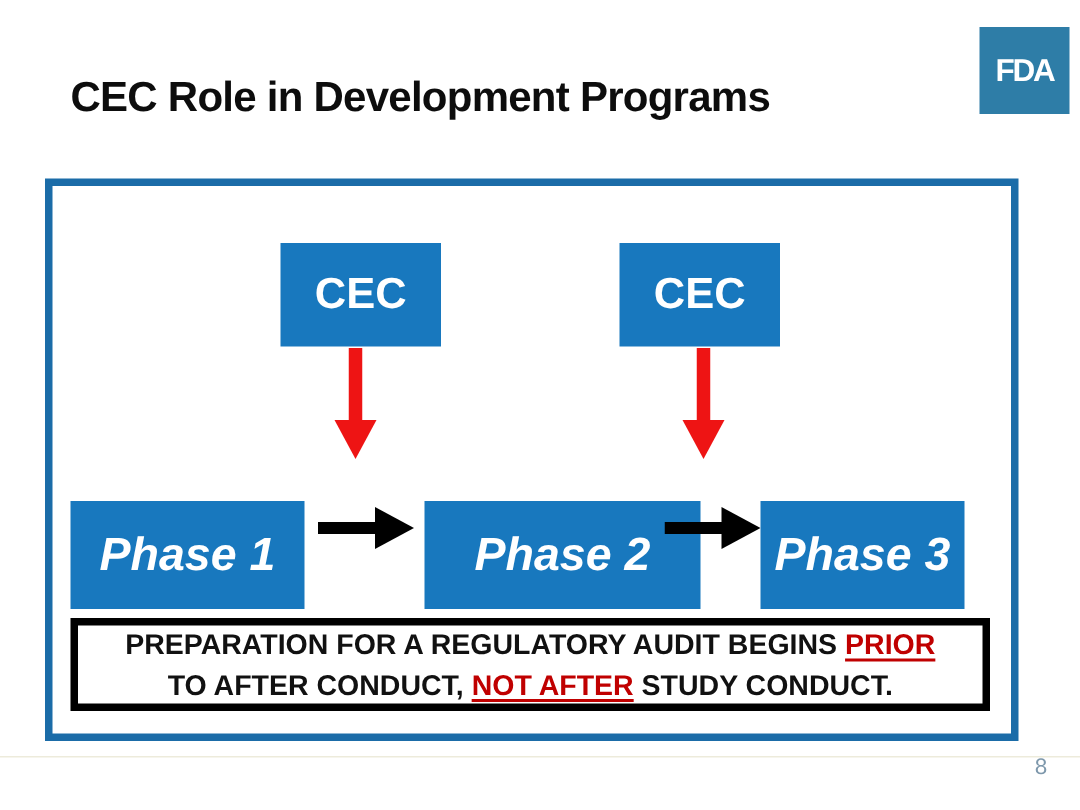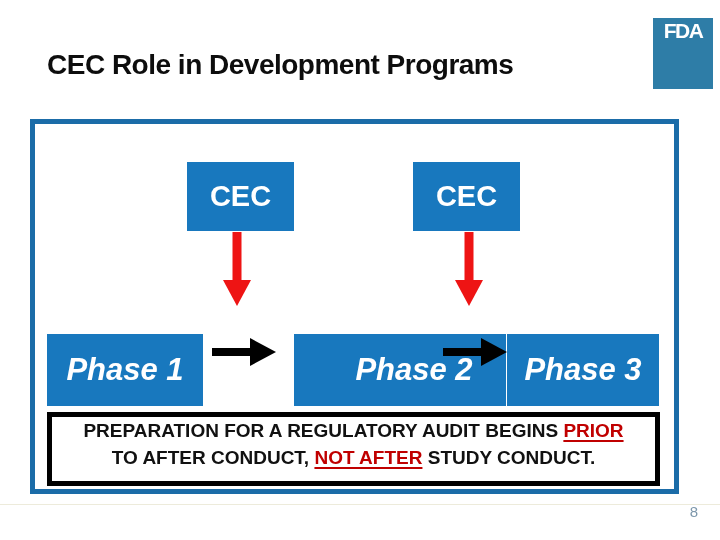--- a/index.html
+++ b/index.html
@@ -6,54 +6,54 @@
   .slide{
     position:relative;width:720px;height:540px;background:#ffffff;overflow:hidden;
     font-family:"Liberation Sans", sans-serif;
   }
   .title{
     position:absolute;left:47px;top:49px;width:600px;
     font-size:28px;font-weight:bold;letter-spacing:-0.5px;
     color:var(--title_black,#0d0d0d);white-space:nowrap;
   }
   .fda-logo{
-    position:absolute;left:653px;top:18px;width:60px;height:71px;
+    position:absolute;left:653px;top:18px;width:60px;height:58px;
     background:var(--logo_blue,#2E7DA7);
-    display:flex;justify-content:center;align-items:flex-start;
+    display:flex;justify-content:center;align-items:center;
   }
   .fda-logo span{
     color:#ffffff;font-weight:bold;font-size:21px;letter-spacing:-1.5px;
     margin-top:1px;
   }
   .frame{
     position:absolute;left:30px;top:119px;width:649px;height:375px;
     border:5px solid var(--frame_blue,#1B6CA8);box-sizing:border-box;background:#ffffff;
   }
   .bluebox{
     position:absolute;background:var(--box_blue,#1878BE);
     display:flex;align-items:center;justify-content:center;
     color:#ffffff;font-weight:bold;margin-top:19px;
   }
   .cec{width:107px;height:69px;top:143px;font-size:29px;}
   .cec1{left:187px;}
   .cec2{left:413px;}
   .phase{top:315px;height:72px;font-size:31px;font-style:italic;}
   .p1{left:47px;width:156px;}
-  .p2{left:294px;width:184px;padding-left:28px;}
-  .p3{left:507px;width:152px;}
+  .p2{left:283px;width:184px;}
+  .p3{left:507px;width:136px;}
   .red-arrow{position:absolute;top:231px;}
   .ra1{left:222px;}
   .ra2{left:454px;}
   .black-arrow{position:absolute;top:338px;}
   .ba1{left:212px;}
   .ba2{left:443px;}
   .callout{
-    position:absolute;left:47px;top:412px;width:613px;height:74px;
+    position:absolute;left:47px;top:412px;width:613px;height:62px;
     border:5px solid #000000;box-sizing:border-box;background:#ffffff;
-    display:flex;flex-direction:column;justify-content:flex-start;align-items:center;
+    display:flex;flex-direction:column;justify-content:space-between;align-items:center;
   }
   .callout-line{
     font-size:19px;font-weight:bold;color:#111111;line-height:27px;
     white-space:pre;text-align:center;
   }
   .em-red{
     color:var(--emphasis_red,#C00000);
     text-decoration:underline;
     text-decoration-thickness:2px;
     text-underline-offset:3px;

